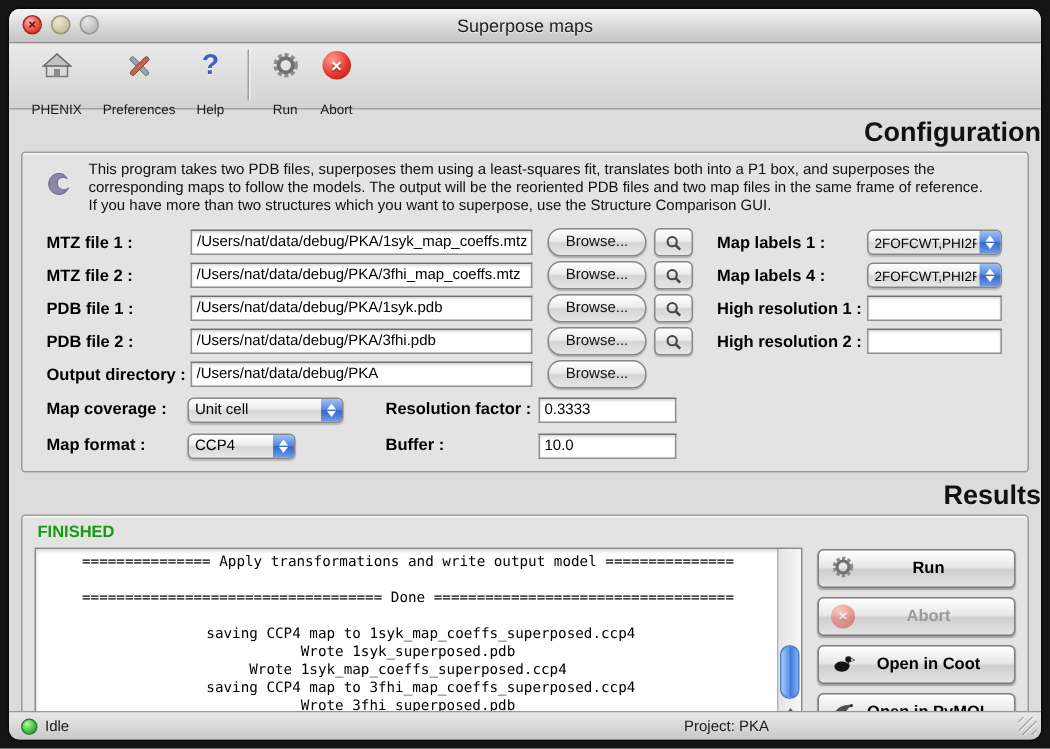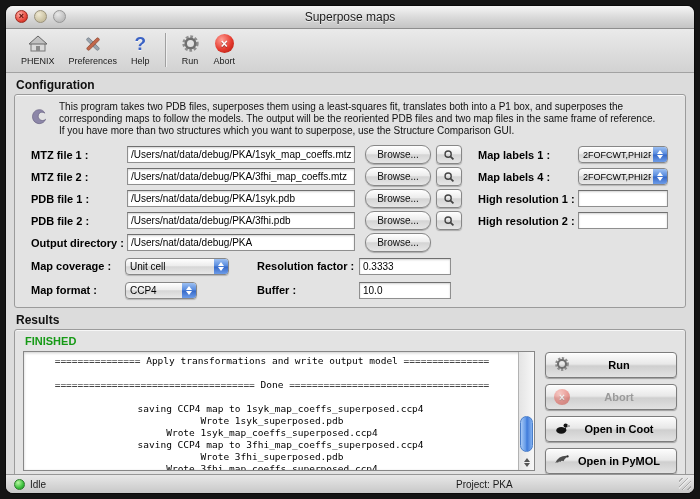--- a/index.html
+++ b/index.html
@@ -17,32 +17,32 @@
       justify-content:center;font-size:9px;line-height:9px;}
   .tl.close{background:radial-gradient(circle at 35% 30%,#ffb3ab,#e8493c 60%,#b01c10);
             border:1px solid #9d2a20;color:#5d0b05;font-weight:bold;}
   .tl.dim{background:radial-gradient(circle at 35% 30%,#efe9d2,#c9c0a0 70%);border:1px solid #9a927b;}
   .tl.dim2{background:radial-gradient(circle at 35% 30%,#e8e8e8,#bdbdbd 70%);border:1px solid #969696;}
   
   .toolbar{height:41px;flex:0 0 auto;display:flex;align-items:flex-start;padding:2px 8px 0;
            background:linear-gradient(#eaeaea,#d2d2d2);border-bottom:1px solid #a2a2a2;}
   .tb-item{display:flex;flex-direction:column;align-items:center;padding:1px 7px 0;cursor:default;}
   .tb-ico{height:23px;display:flex;align-items:center;justify-content:center;}
-  .tb-label{font-size:9px;color:#1a1a1a;margin-top:1px;text-align:center;}
+  .tb-label{font-size:9px;color:#1a1a1a;margin-top:13px;text-align:center;}
   .tb-divider{width:1px;height:34px;background:#a0a0a0;box-shadow:1px 0 0 #efefef;margin:2px 8px 0;}
   .help-q{font-size:19px;font-weight:bold;color:#3c63c4;text-shadow:0 1px 1px rgba(255,255,255,.8);}
   .abort-ico{width:19px;height:19px;border-radius:50%;color:#fff;font-weight:bold;font-size:12px;
              display:flex;align-items:center;justify-content:center;
              background:radial-gradient(circle at 35% 30%,#ff9d93,#e53a2e 55%,#a51408);
              text-shadow:0 1px 1px rgba(0,0,0,.4);}
   .abort-ico.small{width:16px;height:16px;font-size:10px;}
   .abort-ico.faded{opacity:.45;}
   
   .content{flex:1 1 auto;overflow:hidden;}
-  .section-title{font-size:12px;font-weight:bold;color:#111;margin:5px 0 2px 10px;}
+  .section-title{font-size:18px;font-weight:bold;color:#111;margin:5px 0 2px 10px;text-align:right;}
   .panel{margin:0 8px;border:1px solid #9b9b9b;border-radius:3px;background:#e3e3e3;
          box-shadow:inset 0 1px 0 rgba(255,255,255,.7);}
   .config-panel{padding:4px 8px 8px;}
   .desc-row{display:flex;gap:9px;padding:2px 2px 4px 6px;align-items:center;}
   .desc{font-size:10px;line-height:12px;color:#101010;width:602px;}
   .frow{display:flex;align-items:center;margin:5px 0 0 8px;height:17px;font-size:11px;}
   .flabel{font-weight:bold;width:96px;flex:0 0 auto;color:#000;}
   .ftext{width:220px;height:13px;border:1px solid #8f8f8f;border-top-color:#6f6f6f;background:#fff;
          font:10px "Liberation Sans",sans-serif;padding:1px 3px;box-shadow:inset 0 1px 2px rgba(0,0,0,.18);}
   .aqua-btn{margin-left:10px;width:64px;height:17px;border-radius:9px;border:1px solid #878787;

